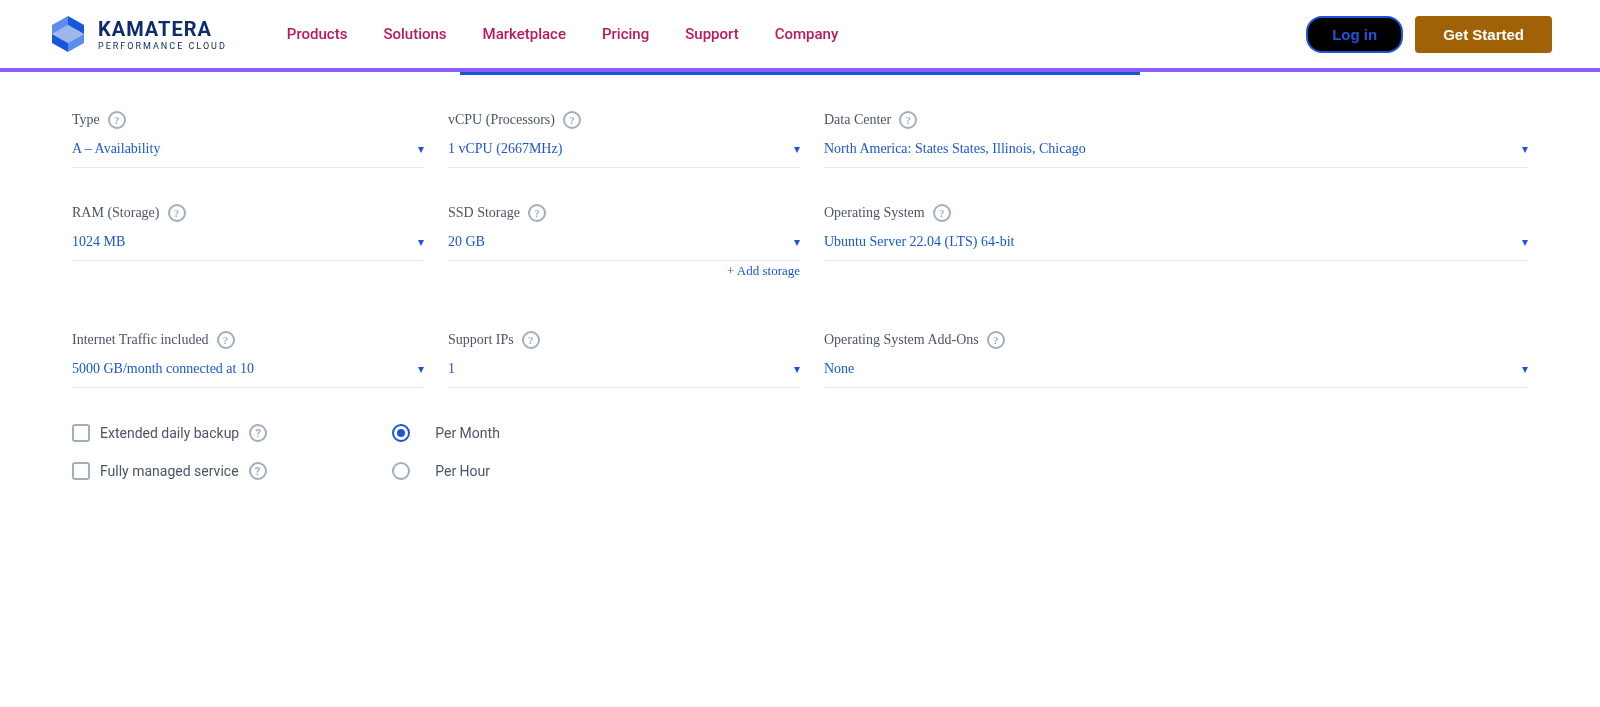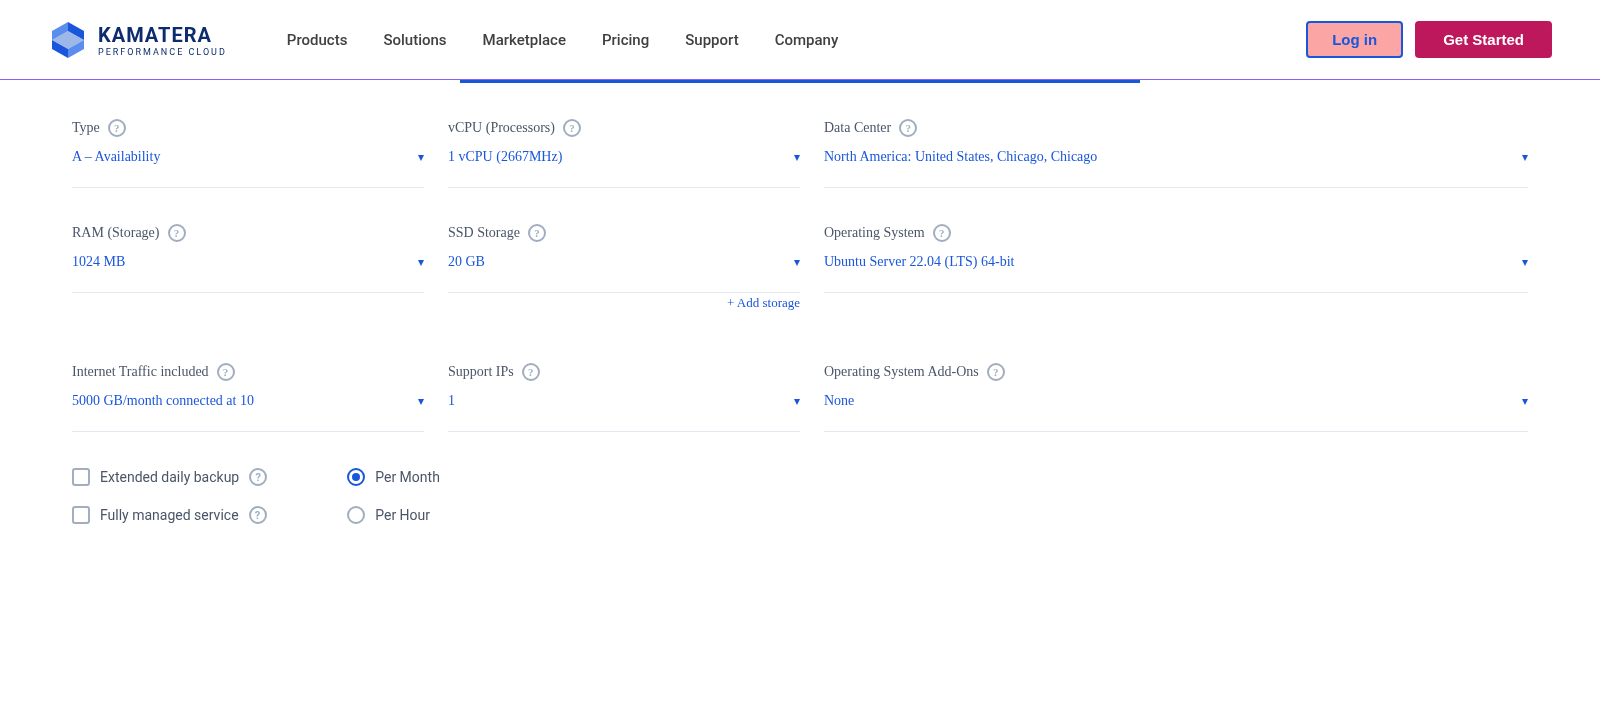--- a/index.html
+++ b/index.html
@@ -3,22 +3,22 @@
   <meta charset="utf-8">
   <style>
     * { margin: 0; padding: 0; box-sizing: border-box; }
     body { font-family: -apple-system, BlinkMacSystemFont, 'Segoe UI', Roboto, sans-serif; background: #fff; color: #333; }
 
     
     .navbar {
       display: flex;
       align-items: center;
       padding: 0 48px;
-      height: 80px;
-      border-bottom: 1px solid #8b5cf6;
+      height: 72px;
+      border-bottom: 4px solid #8b5cf6;
       background: #fff;
     }
     .logo-area {
       display: flex;
       align-items: center;
       gap: 10px;
       margin-right: 60px;
       text-decoration: none;
     }
     .logo-icon {
@@ -37,46 +37,46 @@
       color: #0d2c6e;
       letter-spacing: 2px;
     }
     .nav-links {
       display: flex;
       gap: 36px;
       flex: 1;
     }
     .nav-link {
       font-size: 15px;
-      color: #404040;
+      color: #be185d;
       text-decoration: none;
       cursor: pointer;
       font-weight: 500;
       text-align: right;
     }
     .nav-actions {
       display: flex;
       gap: 12px;
       align-items: center;
     }
     .btn-login {
       padding: 8px 24px;
       border: 2px solid #1a56db;
-      background: #fca5a5;
+      background: #000000;
       color: #1a56db;
       font-size: 15px;
       font-weight: 600;
-      border-radius: 4px;
+      border-radius: 16px;
       cursor: pointer;
       text-align: center;
     }
     .btn-get-started {
       padding: 10px 28px;
       border: none;
-      background: #be185d;
+      background: #a16207;
       color: #fff;
       font-size: 15px;
       font-weight: 600;
       border-radius: 4px;
       cursor: pointer;
     }
 
     
     .blue-line {
       height: 3px;
@@ -132,21 +132,21 @@
       color: #a0aec0;
       cursor: pointer;
       font-weight: 700;
       flex-shrink: 0;
     }
 
     .field-select {
       display: flex;
       align-items: center;
       justify-content: space-between;
-      padding: 0 0 22px 0;
+      padding: 0 0 10px 0;
       border-bottom: 1px solid #e2e8f0;
       cursor: pointer;
     }
     .field-select-value {
       font-size: 14px;
       color: #1a56db;
       font-weight: 500;
     }
     .chevron-down {
       color: #1a56db;
@@ -196,21 +196,22 @@
       color: #4a5568;
     }
     .radio-group {
       display: flex;
       flex-direction: column;
       gap: 20px;
     }
     .radio-item {
       display: flex;
       align-items: center;
-      gap: 10px;
+      gap: 25px;
+      margin-left: 45px;
     }
     .radio-circle {
       width: 18px;
       height: 18px;
       border-radius: 50%;
       border: 2px solid #a0aec0;
       background: #fff;
       cursor: pointer;
       flex-shrink: 0;
       display: flex;
@@ -290,21 +291,21 @@
         <span class="chevron-down">▾</span>
       </div>
     </div>
 
     <div class="form-col form-col-wide">
       <div class="field-label-row">
         <span class="field-label">Data Center</span>
         <div class="help-icon">?</div>
       </div>
       <div class="field-select">
-        <span class="field-select-value">North America: United States, Chicago, Chicago</span>
+        <span class="field-select-value">North America: States States, Illinois, Chicago</span>
         <span class="chevron-down">▾</span>
       </div>
     </div>
   </div>
 
   <div class="form-row">
 
     <div class="form-col">
       <div class="field-label-row">
         <span class="field-label">RAM (Storage)</span>

